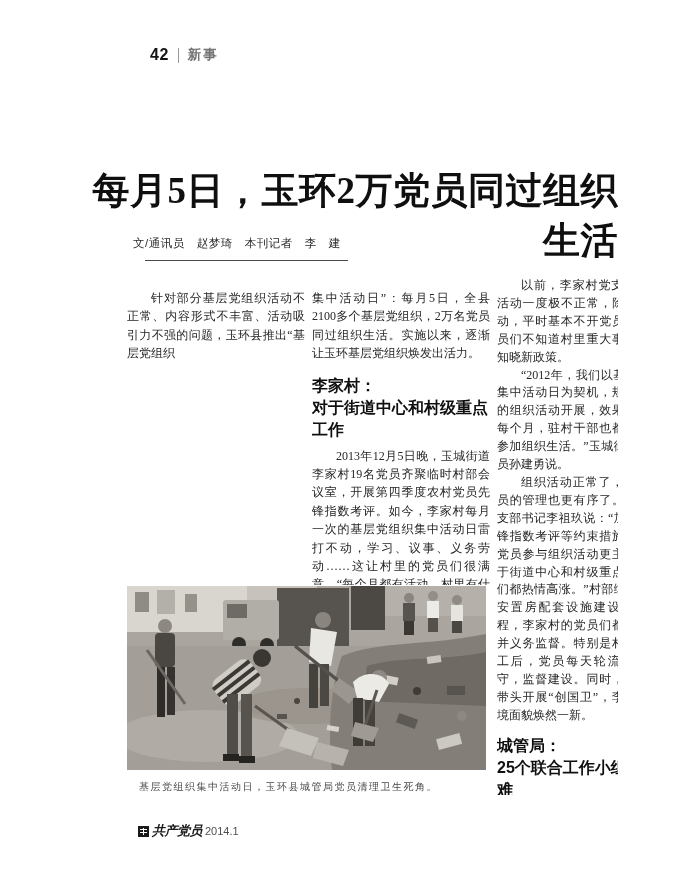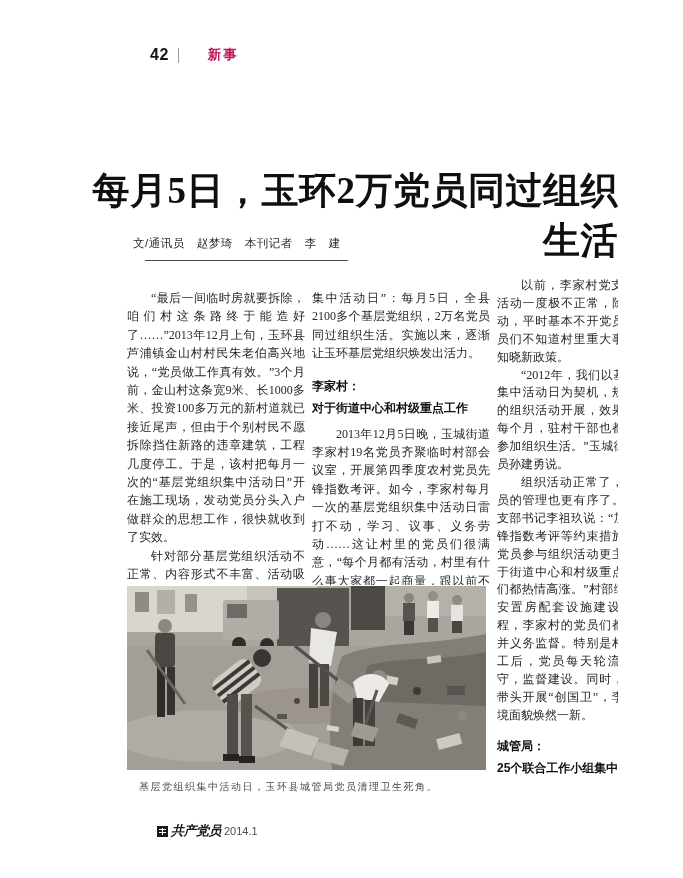--- a/index.html
+++ b/index.html
@@ -8,21 +8,21 @@
     font-family:"Liberation Serif","DejaVu Serif",serif; color:#1e1e1e;
     overflow:hidden; margin:0 auto;
   }
 
   
   .running-head { position:absolute; top:46px; left:85px; height:18px;
     display:flex; align-items:center; gap:9px;
     font-family:"Liberation Sans","DejaVu Sans",sans-serif; }
   .page-num { font-size:16px; font-weight:bold; color:#141414; letter-spacing:0.5px; }
   .head-divider { width:1px; height:15px; background:#9a9a9a; }
-  .section-name { font-size:13.5px; font-weight:bold; color:#be185d; letter-spacing:2px;margin-left:20px; }
+  .section-name { font-size:13.5px; font-weight:bold; color:#737373; letter-spacing:2px; }
 
   
   .article-title { position:absolute; top:141px; left:0; width:100%;
     text-align:right; font-size:37px; font-weight:bold; color:#0f0f0f;
     letter-spacing:0.5px; font-family:"Liberation Serif","DejaVu Serif",serif; }
 
   
   .byline { position:absolute; top:236px; left:68px;
     font-family:"Liberation Sans","DejaVu Sans",sans-serif;
     font-size:11.5px; color:#2a2a2a; letter-spacing:0.5px; }
@@ -30,35 +30,35 @@
 
   
   .col { position:absolute; width:178px; font-size:12px; line-height:18.4px;
     text-align:justify; overflow:hidden; color:#262626; }
   .col p { margin:0; text-indent:2em; }
   .col p.cont { text-indent:0; }
   .col1 { left:62px;  top:289px; height:296px; }
   .col2 { left:247px; top:289px; height:296px; }
   .col3 { left:432px; top:277px; height:518px; line-height:17.9px; }
   .subhead { font-family:"Liberation Sans","DejaVu Sans",sans-serif;
-    font-weight:bold; font-size:12px; line-height:22px; color:#101010;
+    font-weight:bold; font-size:16px; line-height:22px; color:#101010;
     margin:12px 0 6px; text-align:left; text-indent:0; }
   .col3 .subhead { margin:10px 0 5px; }
 
   
   .photo-figure { position:absolute; left:62px; top:586px; width:359px; height:184px;
     margin:0; padding:0; background:#a9a59e; }
   .photo-figure svg { display:block; }
   .photo-caption { position:absolute; left:74px; top:780px; width:344px;
     font-size:10px; color:#4a4a4a; letter-spacing:1.5px;
     font-family:Liberation Mono, monospace; }
 
   
   .page-footer { position:absolute; left:73px; top:822px; display:flex;
-    align-items:center; gap:3px;margin-left:19px; }
+    align-items:center; gap:3px; }
   .seal-icon { width:11px; height:11px; display:block; }
   .brand-name { font-family:"Liberation Serif","DejaVu Serif",serif;
     font-weight:bold; font-style:italic; font-size:13px; color:#1c1c1c;
     letter-spacing:-0.5px; }
   .issue { font-family:"Liberation Sans","DejaVu Sans",sans-serif;
     font-size:11px; color:#4f4f4f; }
 </style>
 </head>
 <body>
 
@@ -69,21 +69,20 @@
     <span class="head-divider"></span>
     <span class="section-name">新事</span>
   </div>
 
   <h1 class="article-title">每月5日，玉环2万党员同过组织生活</h1>
 
   <div class="byline">文/通讯员　赵梦琦　本刊记者　李　建</div>
   <div class="byline-rule"></div>
 
   <div class="col col1">
-    <p>“最后一间临时房就要拆除，咱们村这条路终于能造好了……”2013年12月上旬，玉环县芦浦镇金山村村民朱老伯高兴地说，“党员做工作真有效。”3个月前，金山村这条宽9米、长1000多米、投资100多万元的新村道就已接近尾声，但由于个别村民不愿拆除挡住新路的违章建筑，工程几度停工。于是，该村把每月一次的“基层党组织集中活动日”开在施工现场，发动党员分头入户做群众的思想工作，很快就收到了实效。</p>
     <p>针对部分基层党组织活动不正常、内容形式不丰富、活动吸引力不强的问题，玉环县推出“基层党组织</p>
   </div>
 
   <div class="col col2">
     <p class="cont">集中活动日”：每月5日，全县2100多个基层党组织，2万名党员同过组织生活。实施以来，逐渐让玉环基层党组织焕发出活力。</p>
     <div class="subhead">
       <div>李家村：</div>
       <div>对于街道中心和村级重点工作</div>
     </div>
     <p>2013年12月5日晚，玉城街道李家村19名党员齐聚临时村部会议室，开展第四季度农村党员先锋指数考评。如今，李家村每月一次的基层党组织集中活动日雷打不动，学习、议事、义务劳动……这让村里的党员们很满意，“每个月都有活动，村里有什么事大家都一起商量，跟以前不一样了。”</p>

